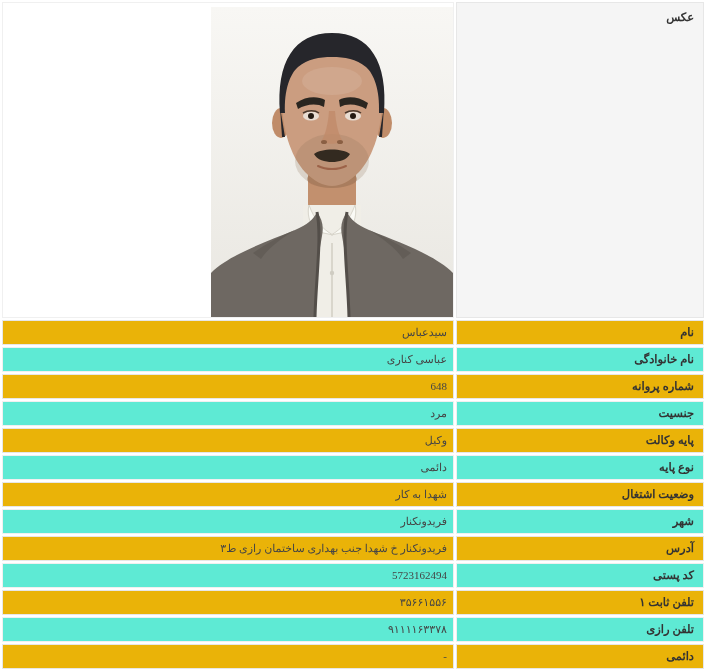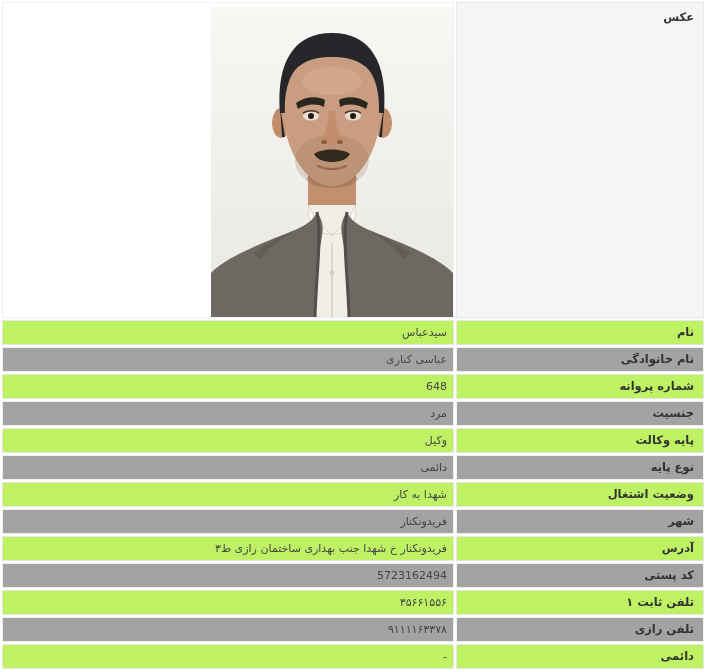--- a/index.html
+++ b/index.html
@@ -7,29 +7,29 @@
     width:706px;height:672px;overflow:hidden;background:#ffffff;
     font-family:"DejaVu Sans","Liberation Sans",sans-serif;
   }
   .profile-table{
     display:table;width:706px;border-spacing:2px;direction:rtl;
     table-layout:fixed;
   }
   .tr{display:table-row;}
   .cell{
     display:table-cell;vertical-align:middle;box-sizing:border-box;
-    font-size:11px;color:#454545;border:1px solid #ededed;
+    font-size:11px;color:#454545;border:1px solid #ededed;font-family:Liberation Serif, serif;
   }
   .label-cell{
     width:248px;text-align:right;padding:3px 9px;
     font-weight:bold;color:#333333;font-size:11.5px;
   }
   .value-cell{text-align:right;padding:3px 6px;}
-  .odd .cell{background:#bef264;border-color:#e7e7e7;}
-  .even .cell{background:#a3a3a3;border-color:#f0f0f0;}
+  .odd .cell{background:#eab308;border-color:#e7e7e7;}
+  .even .cell{background:#5eead4;border-color:#f0f0f0;}
   .data-row .cell{height:23px;line-height:17px;}
   .photo-row .label-cell{vertical-align:top;padding-top:7px;background:#f5f5f5;border-color:#e7e7e7;}
   .photo-row .value-cell{background:#ffffff;height:316px;padding:0;border-color:#f0f0f0;}
   .photo-frame{
     width:242px;height:310px;margin:4px 0 0;  
     background:#f4f2ee;overflow:hidden;
   }
   .photo-frame svg{display:block;}
 </style>
 </head>

